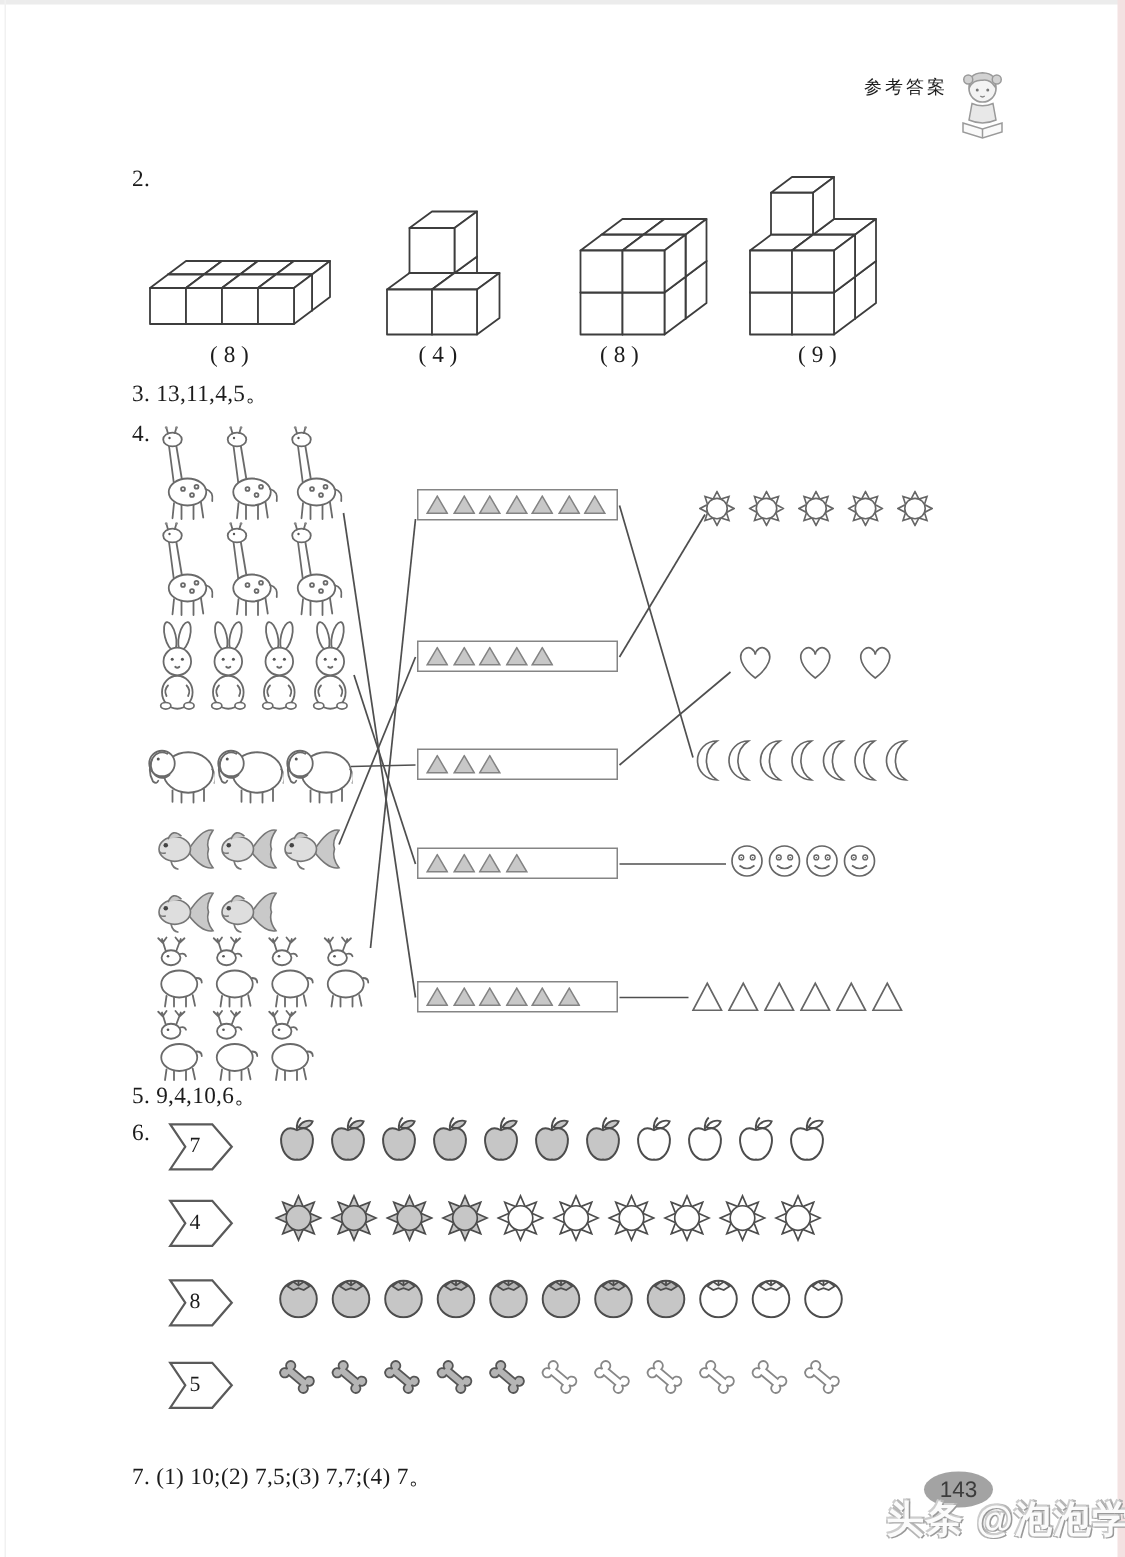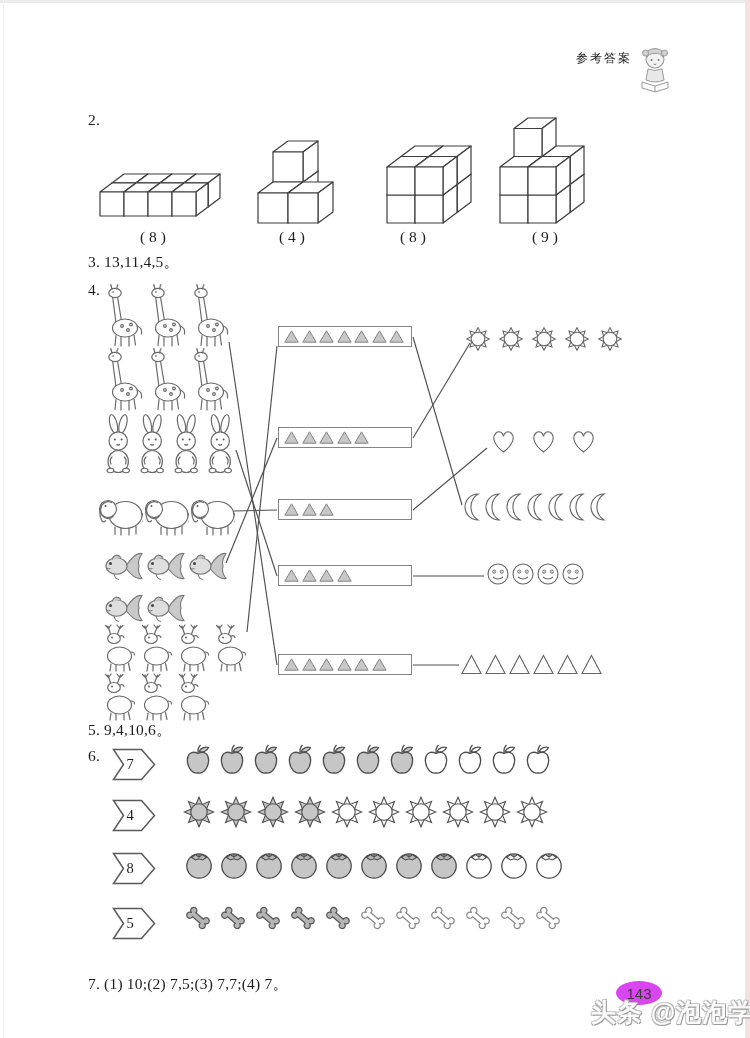--- a/index.html
+++ b/index.html
@@ -44,21 +44,21 @@
   #match-lines{position:absolute;left:0;top:0;pointer-events:none}
   .q6-tag{position:absolute;left:112px;width:44px;height:33px}
   .q6-tag span{position:absolute;left:0;top:0;width:36px;height:33px;display:flex;
                align-items:center;justify-content:center;font-size:14.5px}
   #q6-tag-0{top:748px}#q6-tag-1{top:799px}#q6-tag-2{top:852px}#q6-tag-3{top:907px}
   .q6-items{position:absolute;left:183px;display:flex;align-items:center}
   #q6-items-0{top:743px;gap:4px}
   #q6-items-1{top:795px;gap:5px}
   #q6-items-2{top:847px;gap:3px}
   #q6-items-3{top:903px;gap:5px}
-  #page-badge{position:absolute;left:616px;top:981px;width:46px;height:24px;background:#d946ef;
+  #page-badge{position:absolute;left:616px;top:981px;width:46px;height:24px;background:#a3a3a3;
               border-radius:50%;display:flex;align-items:center;justify-content:center;
               font-size:15px;color:#3c3c3c;font-family:"Liberation Sans",sans-serif}
   #watermark{position:absolute;left:591px;top:996px;font-size:25px;font-weight:bold;letter-spacing:1px;
              white-space:nowrap;color:#fbfbfb;font-family:"Liberation Sans",sans-serif;
              text-shadow:1px 1px 0 #9a9a9a,-1px -1px 0 #cdcdcd,1px -1px 0 #b5b5b5,-1px 1px 0 #b5b5b5}
 </style>
 </head>
 <body>
 
 <div class="edge" id="edge-top"></div>

